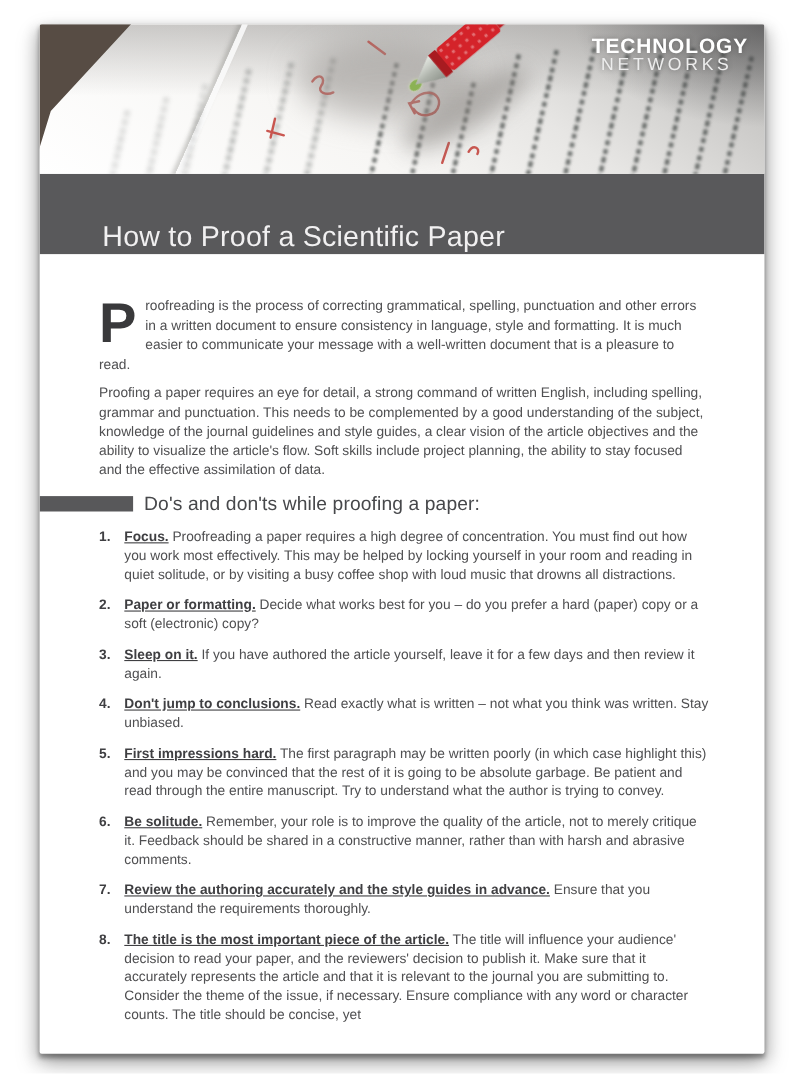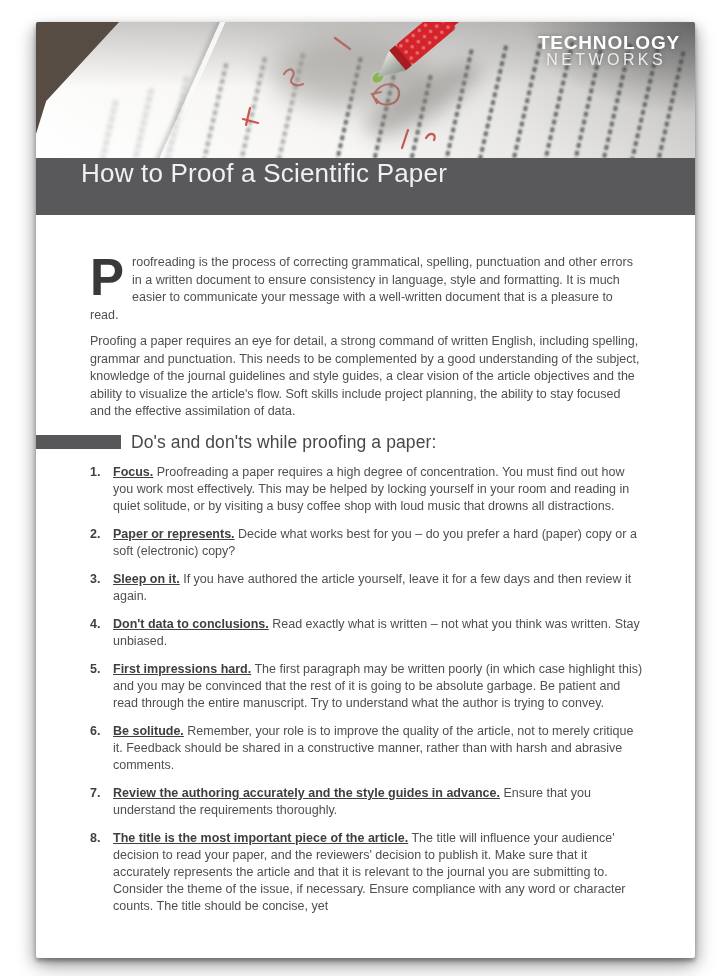--- a/index.html
+++ b/index.html
@@ -84,23 +84,23 @@
 
   .logo{
     position:absolute;top:11px;right:15px;text-align:right;line-height:1.02;
     text-shadow:0 0 5px rgba(50,50,52,.45);
   }
   .logo-top{font-size:19px;font-weight:700;letter-spacing:.8px;color:#ffffff;}
   .logo-bottom{font-size:16px;font-weight:400;letter-spacing:3.4px;color:#ededed;margin-right:14px;}
 
   
   .banner{
-    height:57px;background:#59595b;
-    display:flex;align-items:flex-start;
-    padding-left:45px;
+    height:73px;background:#59595b;
+    display:flex;align-items:flex-end;
+    padding-left:57px;
   }
   .banner-title{
     color:#f1f0f1;font-size:26px;font-weight:400;letter-spacing:.2px;
   }
 
   
   .content{
     padding:39px 51px 0 54px;
     color:#4f4f51;font-size:12.5px;line-height:17.5px;
   }
@@ -204,27 +204,27 @@
     <div class="section-row">
       <div class="section-bar"></div>
       <span class="section-heading">Do's and don'ts while proofing a paper:</span>
     </div>
 
     <ol class="rules">
       <li>
         <span class="num">1.</span><span class="lead">Focus.</span><span> Proofreading a paper requires a high degree of concentration. You must find out how you work most effectively. This may be helped by locking yourself in your room and reading in quiet solitude, or by visiting a busy coffee shop with loud music that drowns all distractions.</span>
       </li>
       <li>
-        <span class="num">2.</span><span class="lead">Paper or represents.</span><span> Decide what works best for you – do you prefer a hard (paper) copy or a soft (electronic) copy?</span>
+        <span class="num">2.</span><span class="lead">Paper or formatting.</span><span> Decide what works best for you – do you prefer a hard (paper) copy or a soft (electronic) copy?</span>
       </li>
       <li>
         <span class="num">3.</span><span class="lead">Sleep on it.</span><span> If you have authored the article yourself, leave it for a few days and then review it again.</span>
       </li>
       <li>
-        <span class="num">4.</span><span class="lead">Don't data to conclusions.</span><span> Read exactly what is written – not what you think was written. Stay unbiased.</span>
+        <span class="num">4.</span><span class="lead">Don't jump to conclusions.</span><span> Read exactly what is written – not what you think was written. Stay unbiased.</span>
       </li>
       <li>
         <span class="num">5.</span><span class="lead">First impressions hard.</span><span> The first paragraph may be written poorly (in which case highlight this) and you may be convinced that the rest of it is going to be absolute garbage. Be patient and read through the entire manuscript. Try to understand what the author is trying to convey.</span>
       </li>
       <li>
         <span class="num">6.</span><span class="lead">Be solitude.</span><span> Remember, your role is to improve the quality of the article, not to merely critique it. Feedback should be shared in a constructive manner, rather than with harsh and abrasive comments.</span>
       </li>
       <li>
         <span class="num">7.</span><span class="lead">Review the authoring accurately and the style guides in advance.</span><span> Ensure that you understand the requirements thoroughly.</span>
       </li>

